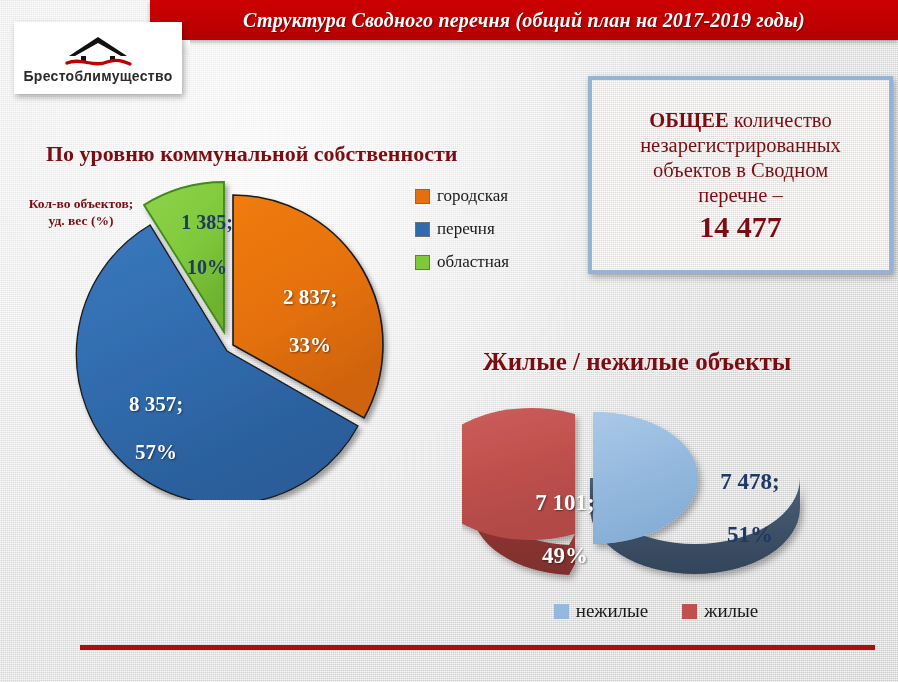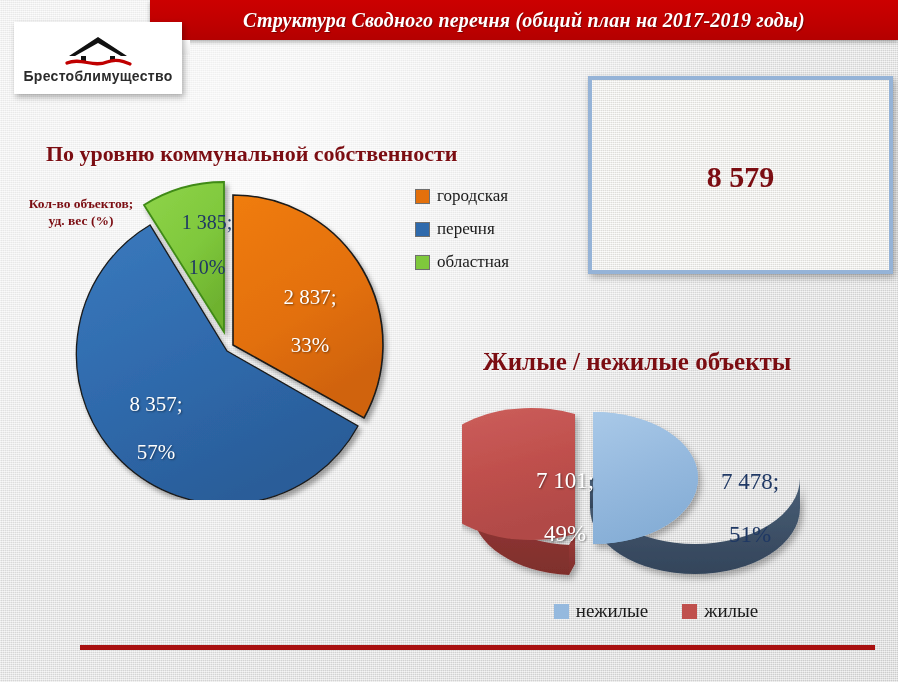--- a/index.html
+++ b/index.html
@@ -74,32 +74,32 @@
   #axis-note{
     position:absolute;left:26px;top:196px;width:110px;
     color:#7b0d12;font-size:13.5px;font-weight:bold;text-align:center;line-height:1.25;
   }
   #legend-left{position:absolute;left:415px;top:186px;}
   .lg-row{display:flex;align-items:center;margin-bottom:13px;}
   .lg-swatch{width:13px;height:13px;margin-right:7px;border:1px solid #6f6f6f;}
   .lg-label{font-size:17px;color:#1a1a1a;}
 
   .slice-label{
-    position:absolute;font-weight:normal;text-align:center;line-height:1.14;
+    position:absolute;font-weight:bold;text-align:center;line-height:1.14;
     white-space:pre-line;pointer-events:none;
   }
   #lbl-orange{left:255px;top:262px;width:110px;font-size:21px;color:#ffffff;
     text-shadow:1px 1px 2px rgba(0,0,0,.45);}
   #lbl-blue{left:96px;top:369px;width:120px;font-size:21px;color:#ffffff;
     text-shadow:1px 1px 2px rgba(0,0,0,.45);}
   #lbl-green{left:164px;top:188px;width:86px;font-size:20px;color:#1f3864;}
 
   
   #pie-right{position:absolute;left:462px;top:382px;width:410px;height:215px;}
-  #lbl-red{left:505px;top:442px;width:120px;font-size:23px;color:#ffffff;
+  #lbl-red{left:505px;top:464px;width:120px;font-size:23px;color:#ffffff;
     text-shadow:1px 1px 2px rgba(0,0,0,.45);}
   #lbl-lblue{left:690px;top:443px;width:120px;font-size:23px;color:#1f3864;}
 
   #legend-right{
     position:absolute;left:516px;top:600px;width:280px;
     display:flex;align-items:center;justify-content:center;gap:34px;
   }
   #legend-right .lg-row{margin-bottom:0;}
   #legend-right .lg-swatch{width:15px;height:15px;border:none;}
   #legend-right .lg-label{font-size:19px;text-align:right;}
@@ -124,21 +124,27 @@
       <path d="M6 24 L35 5 L64 24 L58 24 L35 11 L12 24 Z" fill="#111111"></path>
       <path d="M18 24 L18 30 L23 30 L23 24 Z" fill="#111111"></path>
       <path d="M47 24 L47 30 L52 30 L52 24 Z" fill="#111111"></path>
       <path d="M4 31 C 18 25, 30 36, 44 30 C 54 26, 62 30, 67 32" fill="none" stroke="#c00000" stroke-width="3.2" stroke-linecap="round"></path>
     </svg>
   </div>
   <div id="logo-text">Брестоблимущество</div>
 </div>
 
 <div id="info-box">
-  <div id="info-number">8 579</div>
+  <div id="info-text">
+    <span class="b">ОБЩЕЕ</span><span> количество</span><br>
+    <span>незарегистрированных</span><br>
+    <span>объектов в Сводном</span><br>
+    <span>перечне –</span>
+  </div>
+  <div id="info-number">14 477</div>
 </div>
 
 <div id="title-left" class="chart-title">По уровню коммунальной собственности</div>
 
 <div id="axis-note">Кол-во объектов; уд. вес (%)</div>
 
 <div id="pie-left">
   <svg width="380" height="332" viewBox="0 0 380 332">
     <defs>
       <linearGradient id="gOrange" x1="0" y1="0" x2="0.4" y2="1">

